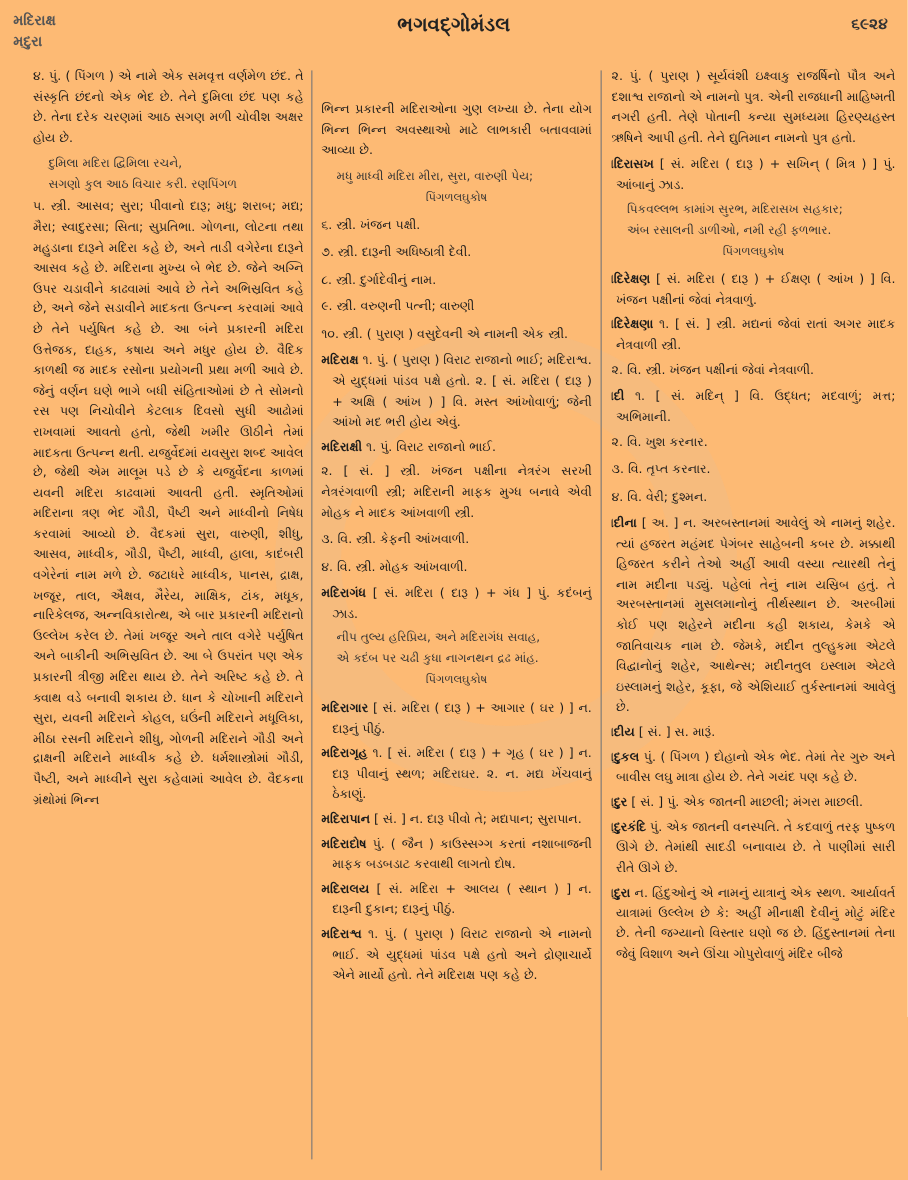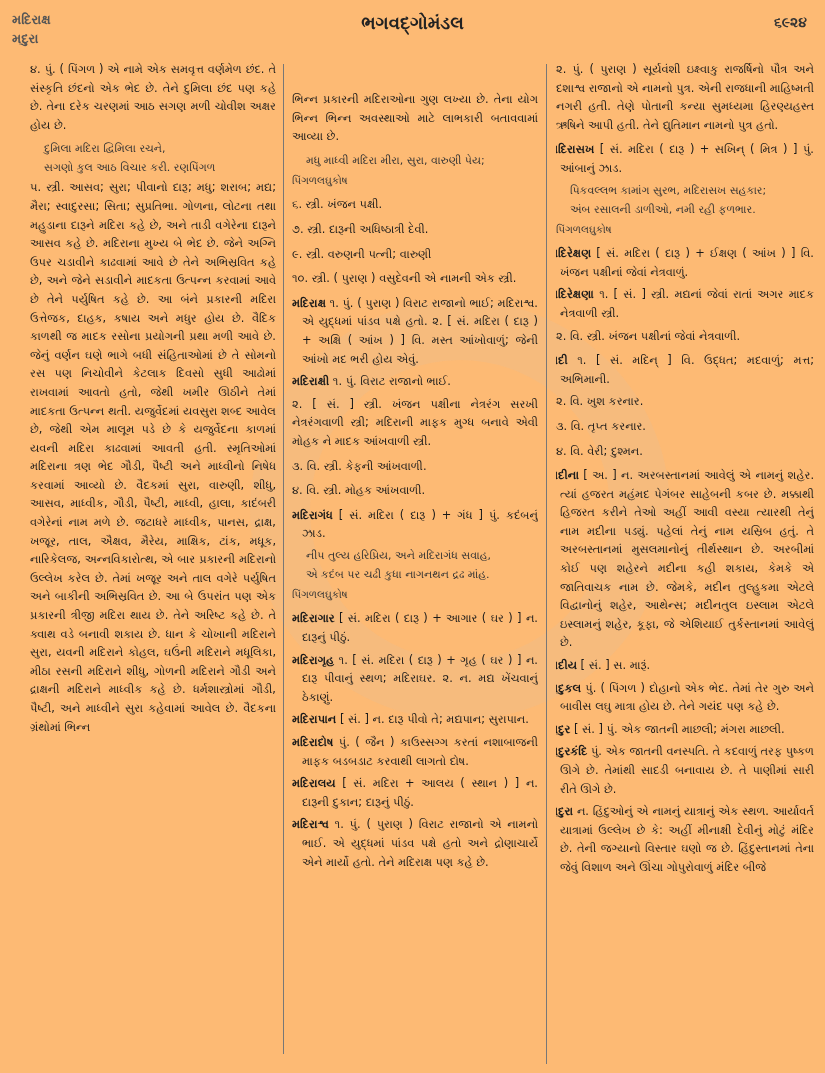--- a/index.html
+++ b/index.html
@@ -16,21 +16,21 @@
   .col1 { left: 30px; width: 246px; }
   .col2 { left: 292px; width: 246px; margin-top: 30px; }
   .col3 { left: 556px; width: 258px; }
   .divider { position: absolute; top: 64px; width: 1px; background: #777; }
   .div1 { left: 283px; height: 990px; }
   .div2 { left: 546px; height: 1000px; }
   .entry { margin: 0 0 4px 0; text-align: justify; }
   .entry.hang { padding-left: 10px; text-indent: -10px; }
   .hw { font-weight: bold; }
   .quote { padding-left: 14px; font-size: 11px; line-height: 17px; color: #333; margin: 0 0 2px 0; }
-  .source { text-align: left; font-size: 10.5px; color: #333; margin: 0 0 6px 0; }
+  .source { text-align: center; font-size: 10.5px; color: #333; margin: 0 0 6px 0; }
   .sense { margin: 0 0 6px 0; }
   .col3 .entry.hang { margin-left: -6px; }
 </style>
 </head>
 <body>
 
 <div class="page">
   <div class="watermark"></div>
 
   <div class="header">
@@ -50,20 +50,21 @@
       <div class="quote">દુમિલા મદિરા દ્વિમિલા રચને,</div>
       <div class="quote">સગણો કુલ આઠ વિચાર કરી.      રણપિંગળ</div>
       <div class="entry sense">૫. સ્ત્રી. આસવ; સુરા; પીવાનો દારૂ; મધુ; શરાબ; મદ્ય; મૈરા; સ્વાદુરસા; સિતા; સુપ્રતિભા. ગોળના, લોટના તથા મહુડાના દારૂને મદિરા કહે છે, અને તાડી વગેરેના દારૂને આસવ કહે છે. મદિરાના મુખ્ય બે ભેદ છે. જેને અગ્નિ ઉપર ચડાવીને કાઢવામાં આવે છે તેને અભિસ્રવિત કહે છે, અને જેને સડાવીને માદકતા ઉત્પન્ન કરવામાં આવે છે તેને પર્યુષિત કહે છે. આ બંને પ્રકારની મદિરા ઉત્તેજક, દાહક, કષાય અને મધુર હોય છે. વૈદિક કાળથી જ માદક રસોના પ્રયોગની પ્રથા મળી આવે છે. જેનું વર્ણન ઘણે ભાગે બધી સંહિતાઓમાં છે તે સોમનો રસ પણ નિચોવીને કેટલાક દિવસો સુધી આઢોમાં રાખવામાં આવતો હતો, જેથી ખમીર ઊઠીને તેમાં માદકતા ઉત્પન્ન થતી. યજુર્વેદમાં યવસુરા શબ્દ આવેલ છે, જેથી એમ માલૂમ પડે છે કે યજુર્વેદના કાળમાં યવની મદિરા કાઢવામાં આવતી હતી. સ્મૃતિઓમાં મદિરાના ત્રણ ભેદ ગૌડી, પૈષ્ટી અને માધ્વીનો નિષેધ કરવામાં આવ્યો છે. વૈદકમાં સુરા, વારુણી, શીધુ, આસવ, માધ્વીક, ગૌડી, પૈષ્ટી, માધ્વી, હાલા, કાદંબરી વગેરેનાં નામ મળે છે. જટાધરે માધ્વીક, પાનસ, દ્રાક્ષ, ખજૂર, તાલ, ઐક્ષવ, મૈરેય, માક્ષિક, ટાંક, મધૂક, નારિકેલજ, અન્નવિકારોત્થ, એ બાર પ્રકારની મદિરાનો ઉલ્લેખ કરેલ છે. તેમાં ખજૂર અને તાલ વગેરે પર્યુષિત અને બાકીની અભિસ્રવિત છે. આ બે ઉપરાંત પણ એક પ્રકારની ત્રીજી મદિરા થાય છે. તેને અરિષ્ટ કહે છે. તે ક્વાથ વડે બનાવી શકાય છે. ધાન કે ચોખાની મદિરાને સુરા, યવની મદિરાને કોહલ, ઘઉંની મદિરાને મધૂલિકા, મીઠા રસની મદિરાને શીધુ, ગોળની મદિરાને ગૌડી અને દ્રાક્ષની મદિરાને માધ્વીક કહે છે. ધર્મશાસ્ત્રોમાં ગૌડી, પૈષ્ટી, અને માધ્વીને સુરા કહેવામાં આવેલ છે. વૈદકના ગ્રંથોમાં ભિન્ન</div>
     </div>
   <div class="col col2" id="col1">
       <div class="entry sense">ભિન્ન પ્રકારની મદિરાઓના ગુણ લખ્યા છે. તેના યોગ ભિન્ન ભિન્ન અવસ્થાઓ માટે લાભકારી બતાવવામાં આવ્યા છે.</div>
       <div class="quote">મધુ માધ્વી મદિરા મીરા, સુરા, વારુણી પેય;</div>
       <div class="source">પિંગળલઘુકોષ</div>
       <div class="entry sense">૬. સ્ત્રી. ખંજન પક્ષી.</div>
       <div class="entry sense">૭. સ્ત્રી. દારૂની અધિષ્ઠાત્રી દેવી.</div>
+      <div class="entry sense">૮. સ્ત્રી. દુર્ગાદેવીનું નામ.</div>
       <div class="entry sense">૯. સ્ત્રી. વરુણની પત્ની; વારુણી</div>
       <div class="entry sense">૧૦. સ્ત્રી. ( પુરાણ ) વસુદેવની એ નામની એક સ્ત્રી.</div>
       <div class="entry hang"><span class="hw">મદિરાક્ષ</span><span> ૧. પું. ( પુરાણ ) વિરાટ રાજાનો ભાઈ; મદિરાશ્વ. એ યુદ્ધમાં પાંડવ પક્ષે હતો. ૨. [ સં. મદિરા ( દારૂ ) + અક્ષિ ( આંખ ) ] વિ. મસ્ત આંખોવાળું; જેની આંખો મદ ભરી હોય એવું.</span></div>
       <div class="entry hang"><span class="hw">મદિરાક્ષી</span><span> ૧. પું. વિરાટ રાજાનો ભાઈ.</span></div>
       <div class="entry sense">૨. [ સં. ] સ્ત્રી. ખંજન પક્ષીના નેત્રરંગ સરખી નેત્રરંગવાળી સ્ત્રી; મદિરાની માફક મુગ્ધ બનાવે એવી મોહક ને માદક આંખવાળી સ્ત્રી.</div>
       <div class="entry sense">૩. વિ. સ્ત્રી. કેફની આંખવાળી.</div>
       <div class="entry sense">૪. વિ. સ્ત્રી. મોહક આંખવાળી.</div>
       <div class="entry hang"><span class="hw">મદિરાગંધ</span><span> [ સં. મદિરા ( દારૂ ) + ગંધ ] પું. કદંબનું ઝાડ.</span></div>
       <div class="quote">નીપ તુલ્ય હરિપ્રિય, અને મદિરાગંધ સવાહ,</div>
       <div class="quote">એ કદંબ પર ચઢી કુધા નાગનથન દ્રઢ માંહ.</div>

